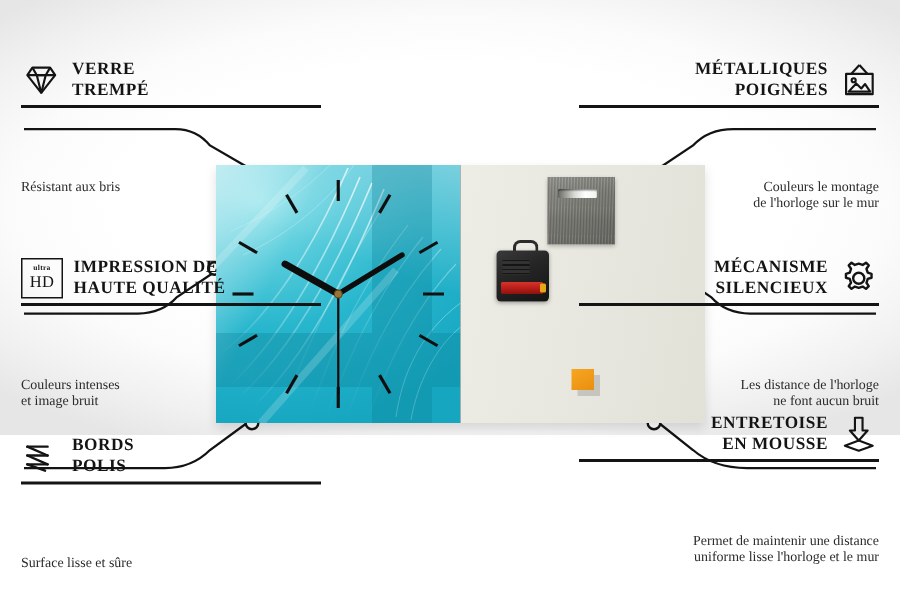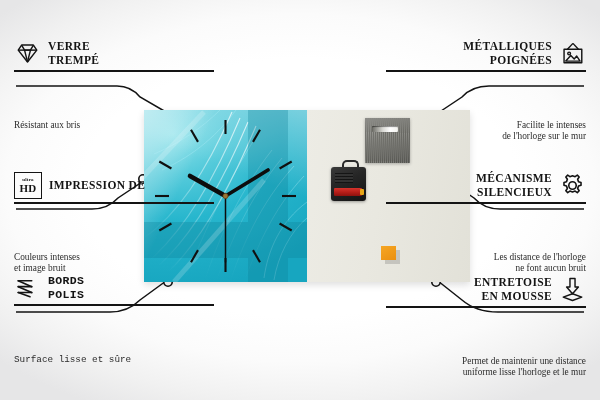--- a/index.html
+++ b/index.html
@@ -2,21 +2,21 @@
 <html><head>
 <meta charset="utf-8">
 <style>
   html,body{margin:0;padding:0;}
   body{
     width:600px;height:400px;overflow:hidden;
     font-family:"Liberation Serif",serif;
     background:#ffffff;
   }
   .stage{
-    position:relative;width:600px;height:400px;
+    position:relative;width:600px;height:290px;
     background:
       radial-gradient(ellipse 70% 62% at 50% 47%, #ffffff 0%, #ffffff 52%, #fbfbfb 70%, #f1f1f1 86%, #e6e6e7 100%);
   }
   
   .wires{position:absolute;left:0;top:0;width:600px;height:400px;pointer-events:none;}
   
   .product{
     position:absolute;left:144px;top:110px;width:326px;height:172px;
     box-shadow:0 3px 7px rgba(0,0,0,.13);
   }
@@ -94,25 +94,25 @@
     font-size:9.3px;line-height:11.4px;color:#2b2b2b;margin-top:48px;
   }
   .feat.right .sub{text-align:right;}
   .ico{width:27px;height:27px;flex:0 0 27px;display:block;}
   .hd-badge{
     width:26px;height:25px;flex:0 0 26px;border:1.7px solid #141414;
     display:flex;flex-direction:column;align-items:center;justify-content:center;
     line-height:1;
   }
   .hd-badge .u{font-size:5px;font-weight:bold;letter-spacing:.2px;color:#141414;}
-  .hd-badge .h{font-size:11px;font-weight:bold;letter-spacing:.3px;color:#141414;margin-top:1px;}
+  .hd-badge .h{font-size:11px;font-weight:normal;letter-spacing:.3px;color:#141414;margin-top:1px;}
   
   #f-verre   {left:14px;  top:40px;}
   #f-impr    {left:14px;  top:172px;}
-  #f-bords   {left:14px;  top:274px;font-family:Liberation Mono, monospace;}
+  #f-bords   {left:14px;  top:291px;}
   #f-poign   {left:386px; top:40px;}
   #f-meca    {left:386px; top:172px;font-family:Liberation Serif, serif;}
   #f-entre   {left:386px; top:276px;}
   #f-entre, #f-poign, #f-meca{width:200px;}
 </style>
 </head>
 <body>
 
 <div class="stage">
 
@@ -239,20 +239,21 @@
   </div>
 
   <div class="feat left" id="f-impr">
     <div class="head">
       <div class="hd-badge">
         <span class="u">ultra</span>
         <span class="h">HD</span>
       </div>
       <div class="ttl">
         <div>IMPRESSION DE</div>
+        <div>HAUTE QUALITÉ</div>
       </div>
     </div>
     <div class="rule"></div>
     <div class="sub">
       <div>Couleurs intenses</div>
       <div>et image bruit</div>
     </div>
   </div>
 
   <div class="feat left" id="f-bords">
@@ -289,21 +290,21 @@
           <rect x="6" y="11" width="21" height="16"></rect>
           <path d="M16.5,4 L10,11"></path>
             <path d="M16.5,4 L23,11"></path>
           <circle cx="12" cy="16" r="1.6"></circle>
           <path d="M8,25 L14,18.5 L18,22.5 L21,19 L25,25 Z"></path>
         </g>
       </svg>
     </div>
     <div class="rule"></div>
     <div class="sub">
-      <div>Facilite le intenses</div>
+      <div>Couleurs le montage</div>
       <div>de l'horloge sur le mur</div>
     </div>
   </div>
 
   <div class="feat right" id="f-meca">
     <div class="head">
       <div class="ttl">
         <div>MÉCANISME</div>
         <div>SILENCIEUX</div>
       </div>

